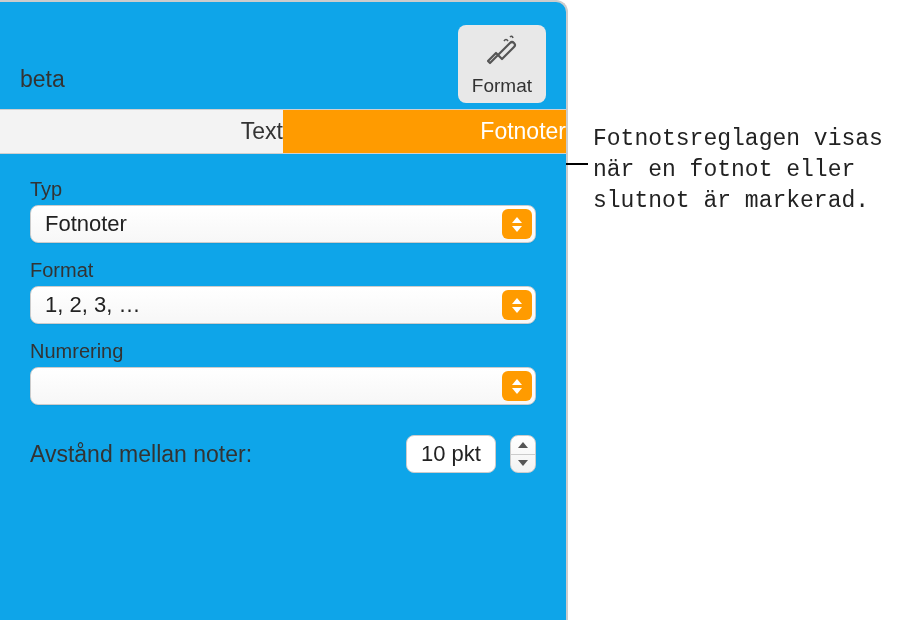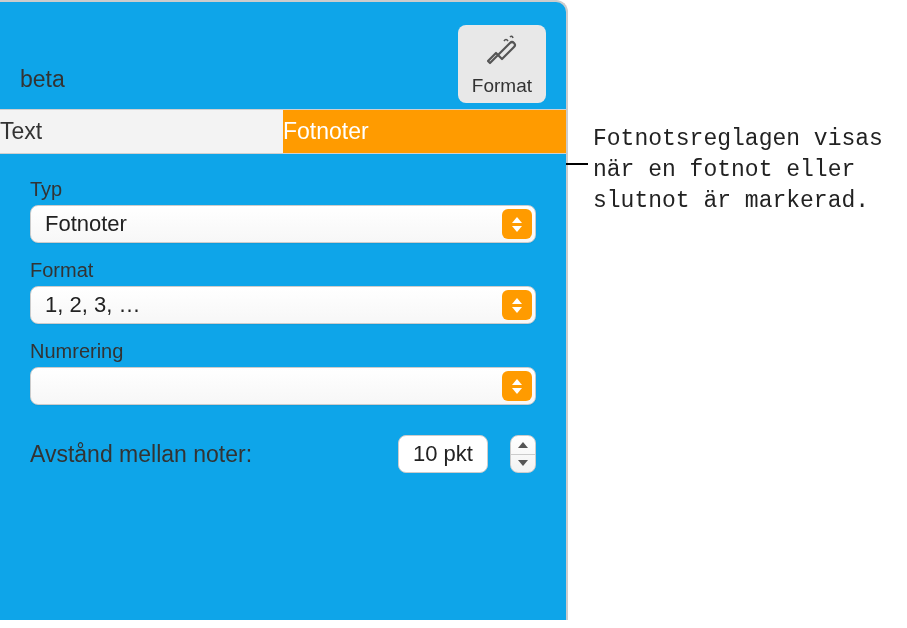--- a/index.html
+++ b/index.html
@@ -70,21 +70,21 @@
     }
     .tabs-row {
       display: flex;
       width: 100%;
       height: 44px;
     }
     .tab-item {
       flex: 1;
       display: flex;
       align-items: center;
-      justify-content: flex-start;
+      justify-content: flex-end;
       font-size: 23px;
       color: #333;
       background: #f3f3f3;
       border-bottom: 1px solid #d0d0d0;
       cursor: pointer;
     }
     .tab-item.active {
       background: #ff9b00;
       color: #fff;
       font-weight: 500;
@@ -161,21 +161,21 @@
       border: 1px solid #ccc;
       border-radius: 8px;
       padding: 0 14px;
       display: flex;
       align-items: center;
       font-size: 22px;
       color: #222;
       background: #fff;
       min-width: 90px;
       justify-content: center;
-      margin-right: 22px;
+      margin-right: 14px;
     }
     .stepper-buttons {
       display: flex;
       flex-direction: column;
       border: 1px solid #ccc;
       border-radius: 8px;
       overflow: hidden;
       width: 26px;
       background: linear-gradient(#ffffff, #f2f2f2);
     }

